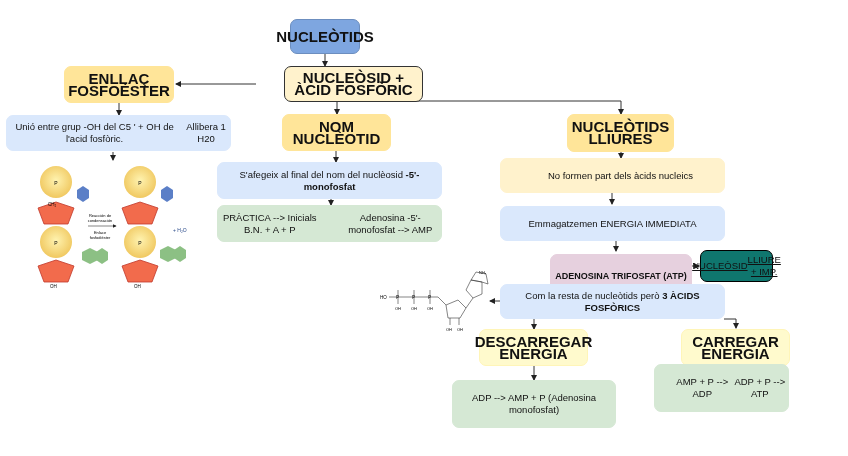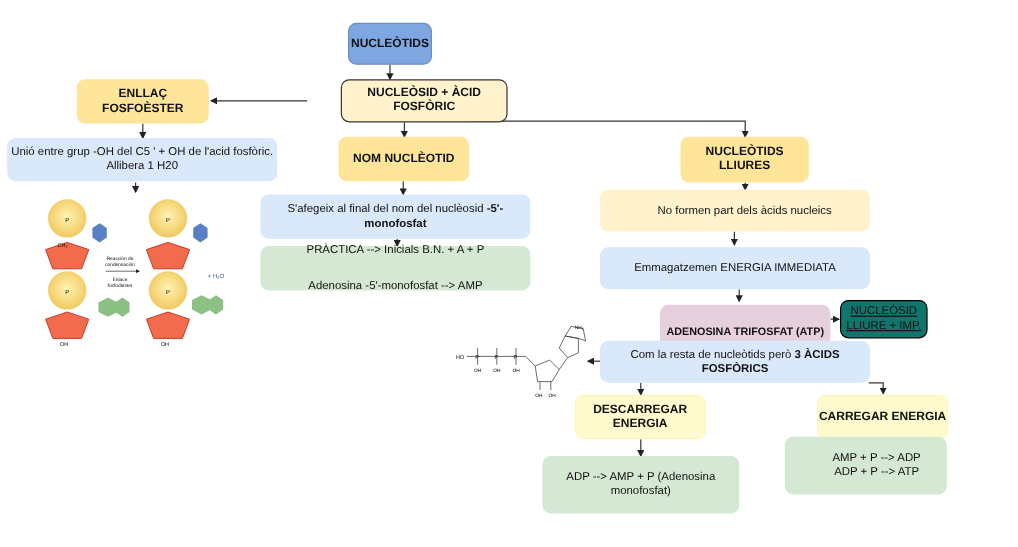--- a/index.html
+++ b/index.html
@@ -1,31 +1,31 @@
 <!DOCTYPE html>
 <html><head>
 <meta charset="utf-8">
 <style>
   html, body { margin:0; padding:0; background:#ffffff; }
   body { width:848px; height:456px; position:relative; overflow:hidden;
          font-family:"Liberation Sans", sans-serif; color:#111; }
   .node { position:absolute; box-sizing:border-box; border-radius:7px;
           display:flex; align-items:center; justify-content:center; text-align:center;
           font-size:9.5px; line-height:12px; }
-  .bold { font-weight:bold; font-size:10px; }
+  .bold { font-weight:bold; font-size:15px; }
   .blue-dark { background:#7ea6e0; border:1px solid #6c8ebf; }
   .orange { background:#ffe599; border:1px solid #ffe599; }
   .cream { background:#fff2cc; border:1px solid #d6b656; }
   .lblue { background:#dae8fc; border:1px solid #dae8fc; }
   .green { background:#d5e8d4; border:1px solid #d5e8d4; }
   .yellow { background:#fffacd; border:1px solid #fff5b8; }
   .pink { background:#e6d0de; border:1px solid #e6d0de; }
   .white { background:#0f766e; border:1px solid #000000;text-decoration:underline; }
   svg.lines { position:absolute; left:0; top:0; }
-  .col { flex-direction:column; }
+  .col { flex-direction:row; }
 </style>
 </head>
 <body>
 
 <svg class="lines" width="848" height="456">
   <defs>
     <marker id="ah" markerWidth="6" markerHeight="6" refX="5" refY="3" orient="auto">
       <path d="M0,0 L6,3 L0,6 z" fill="#222"></path>
     </marker>
   </defs>

